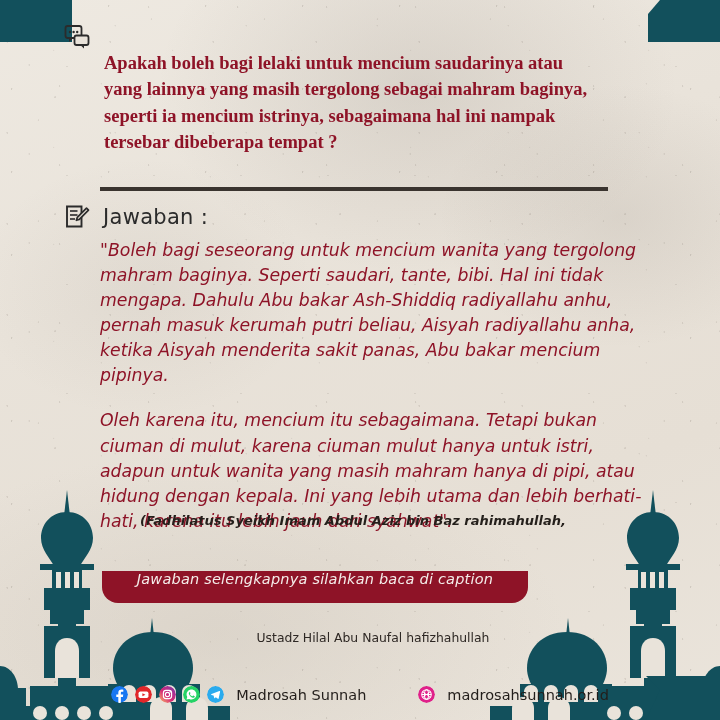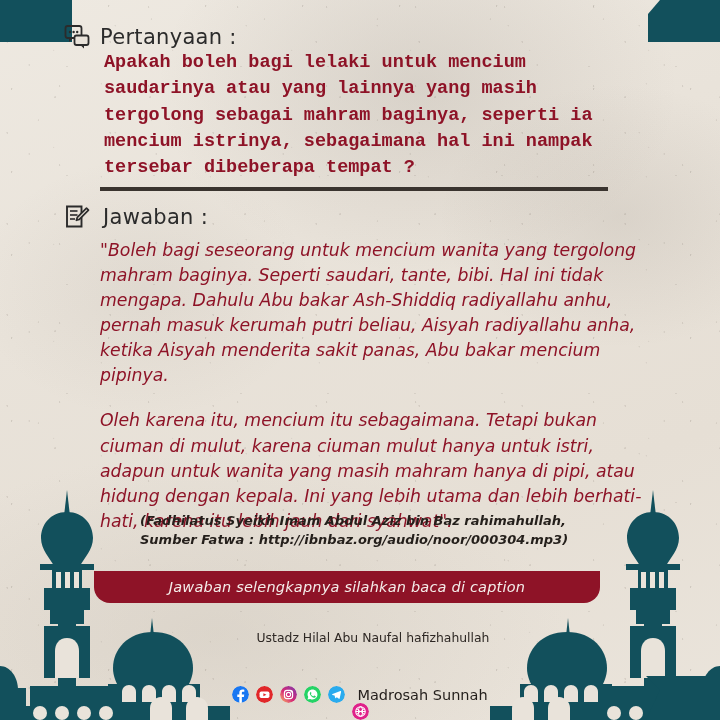--- a/index.html
+++ b/index.html
@@ -42,49 +42,49 @@
     clip-path:polygon(0 0,100% 0,100% 100%,0 100%,14px 14px);}
   
   .qa-head{position:absolute;display:flex;align-items:center;gap:10px;}
   #q-head{left:64px;top:24px;}
   #a-head{left:64px;top:204px;gap:13px;}
   .qa-head .lbl{font-size:21px;color:#2b2b2b;letter-spacing:.3px;font-family:"DejaVu Sans",sans-serif;}
   .icon-box{width:26px;height:26px;display:block;}
   #question-text{
     position:absolute;left:104px;top:50px;width:500px;
     color:#8e1327;font-weight:bold;font-size:18.5px;line-height:1.42;
-    font-family:Liberation Mono, monospace;
+    font-family:Liberation Serif, serif;
   }
   #divider{position:absolute;left:100px;top:187px;width:508px;height:4px;background:#3a342f;}
   #answer-wrap{position:absolute;left:100px;top:238px;width:546px;}
   .ans-p{
     color:#8e1327;font-size:17.3px;line-height:1.45;font-style:italic;
     margin:0 0 20px 0;font-family:"DejaVu Sans",sans-serif;
   }
   #source{
     position:absolute;left:140px;top:512px;width:470px;text-align:left;
     color:#241f1b;font-size:13px;font-weight:bold;font-style:italic;line-height:1.45;
     font-family:"DejaVu Sans",sans-serif;
   }
   #cta-banner{
-    position:absolute;left:94px;top:571px;width:506px;height:32px;
+    position:absolute;left:102px;top:571px;width:426px;height:32px;
     background:#8e1327;border-radius:0 0 16px 16px;
-    display:flex;align-items:center;justify-content:center;
+    display:flex;justify-content:center;
   }
   #cta-banner .t{color:#f4ece9;font-size:14.5px;font-style:italic;letter-spacing:.2px;
     font-family:"DejaVu Sans",sans-serif;}
   #ustadz{
     position:absolute;left:0;right:0;top:628px;text-align:center;
     color:#2e2824;font-size:12.4px;line-height:1.55;
     font-family:"DejaVu Sans",sans-serif;
     padding-left:26px;
   }
   #social{
     position:absolute;left:0;right:0;top:686px;
-    display:flex;align-items:center;justify-content:center;gap:0;flex-direction:column;
+    display:flex;align-items:center;justify-content:center;gap:0;
   }
   .soc-group{display:flex;align-items:center;gap:7px;}
   .soc-ic{width:17px;height:17px;display:block;border-radius:50%;}
   .soc-name{font-size:14.5px;color:#231e1b;margin-left:5px;font-family:"DejaVu Sans",sans-serif;}
   .gap{width:52px;}
   
   .mosque{position:absolute;bottom:0;}
   #mosque-left{left:0;}
   #mosque-right{right:0;transform:scaleX(-1);}
 </style>
@@ -175,21 +175,20 @@
   <div class="qa-head" id="q-head">
     <svg class="icon-box" viewBox="0 0 26 26">
       <rect x="1.5" y="2" width="16" height="12" rx="2.2" fill="none" stroke="#2b2b2b" stroke-width="1.8"></rect>
       <path d="M5 14 l0 4 l4.2 -4z" fill="#2b2b2b"></path>
       <circle cx="6" cy="8" r="1.2" fill="#2b2b2b"></circle>
       <circle cx="9.6" cy="8" r="1.2" fill="#2b2b2b"></circle>
       <circle cx="13.2" cy="8" r="1.2" fill="#2b2b2b"></circle>
       <rect x="10.5" y="11.5" width="14" height="9.5" rx="2" fill="#e9e3da" stroke="#2b2b2b" stroke-width="1.8"></rect>
       <path d="M20 21 l0 3.6 l-3.8 -3.6z" fill="#2b2b2b"></path>
     </svg>
-    <span class="lbl">Pertanyaan :</span>
   </div>
 
   <div id="question-text">Apakah boleh bagi lelaki untuk mencium saudarinya atau yang lainnya yang masih tergolong sebagai mahram baginya, seperti ia mencium istrinya, sebagaimana hal ini nampak tersebar dibeberapa tempat ?</div>
 
   <div id="divider"></div>
 
   <div class="qa-head" id="a-head">
     <svg class="icon-box" viewBox="0 0 26 26">
       <path d="M3 2.5 h14.5 v20 h-14.5z" fill="none" stroke="#2b2b2b" stroke-width="1.9"></path>
       <line x1="6" y1="7" x2="13.5" y2="7" stroke="#2b2b2b" stroke-width="1.6"></line>
@@ -200,21 +199,20 @@
     <span class="lbl">Jawaban :</span>
   </div>
 
   <div id="answer-wrap">
     <p class="ans-p">"Boleh bagi seseorang untuk mencium wanita yang tergolong mahram baginya. Seperti saudari, tante, bibi. Hal ini tidak mengapa. Dahulu Abu bakar Ash-Shiddiq radiyallahu anhu, pernah masuk kerumah putri beliau, Aisyah radiyallahu anha, ketika Aisyah menderita sakit panas, Abu bakar mencium pipinya.</p>
     <p class="ans-p">Oleh karena itu, mencium itu sebagaimana. Tetapi bukan ciuman di mulut, karena ciuman mulut hanya untuk istri, adapun untuk wanita yang masih mahram hanya di pipi, atau hidung dengan kepala. Ini yang lebih utama dan lebih berhati-hati, karena itu lebih jauh dari syahwat".</p>
   </div>
 
   <div id="source">
     <div>(Fadhilatus Syeikh Imam Abdul Aziz bin Baz rahimahullah,</div>
-    <div>Sumber Fatwa : http://ibnbaz.org/audio/noor/000304.mp3)</div>
   </div>
 
   <div id="cta-banner">
     <span class="t">Jawaban selengkapnya silahkan baca di caption</span>
   </div>
 
   <div id="ustadz">
     <div>Ustadz Hilal Abu Naufal hafizhahullah</div>
   </div>
 
@@ -258,16 +256,17 @@
 
     <div class="soc-group">
       <svg class="soc-ic" viewBox="0 0 20 20">
         <circle cx="10" cy="10" r="10" fill="#e0218a"></circle>
         <circle cx="10" cy="10" r="5.6" fill="none" stroke="#fff" stroke-width="1.2"></circle>
         <ellipse cx="10" cy="10" rx="2.4" ry="5.6" fill="none" stroke="#fff" stroke-width="1.2"></ellipse>
         <line x1="4.4" y1="10" x2="15.6" y2="10" stroke="#fff" stroke-width="1.2"></line>
         <line x1="5.4" y1="6.8" x2="14.6" y2="13.2" stroke="#fff" stroke-width="1"></line>
         <line x1="5.4" y1="13.2" x2="14.6" y2="6.8" stroke="#fff" stroke-width="1"></line>
       </svg>
+      <span class="soc-name">madrosahsunnah.or.id</span>
     </div>
   </div>
 
 </div>
 
 </body></html>

